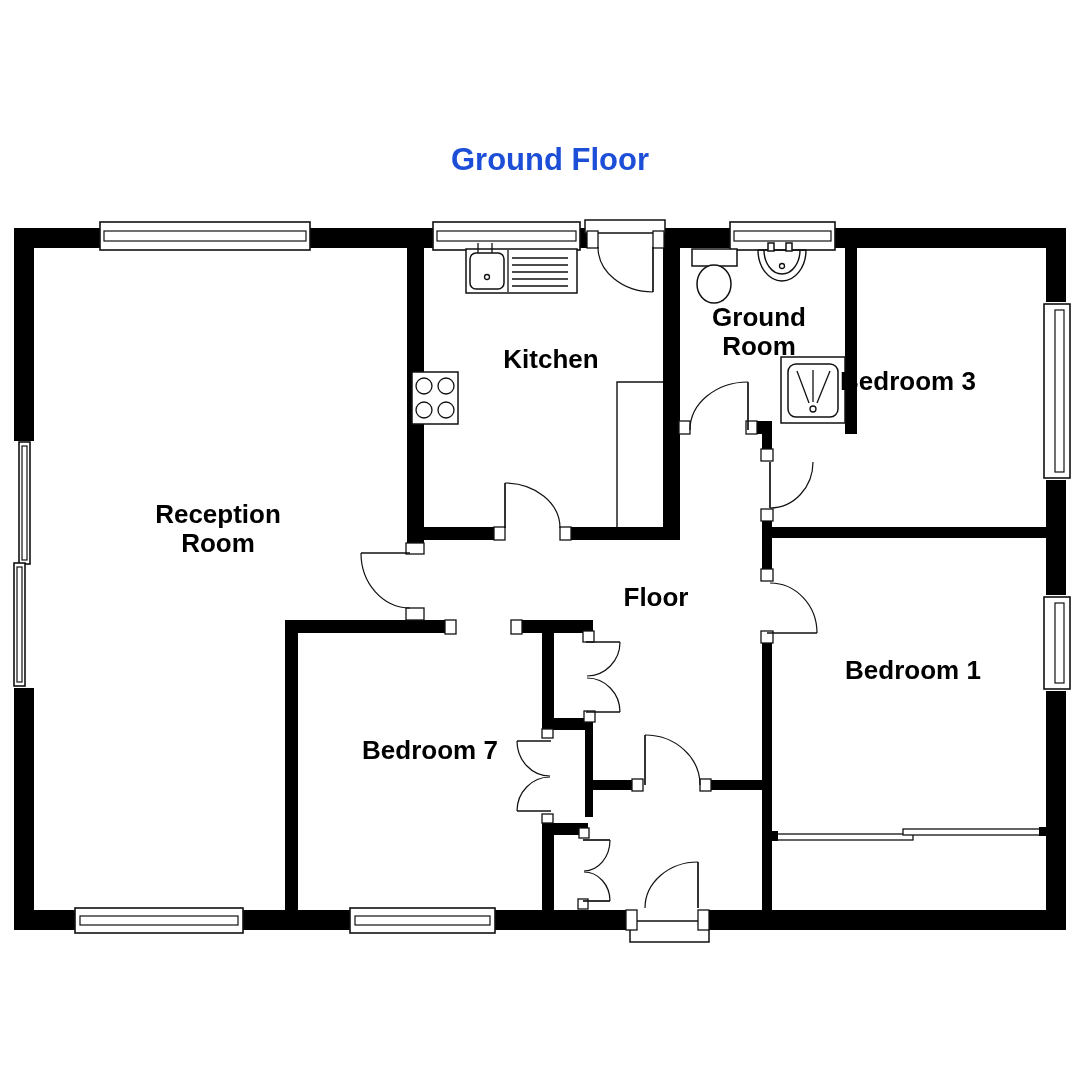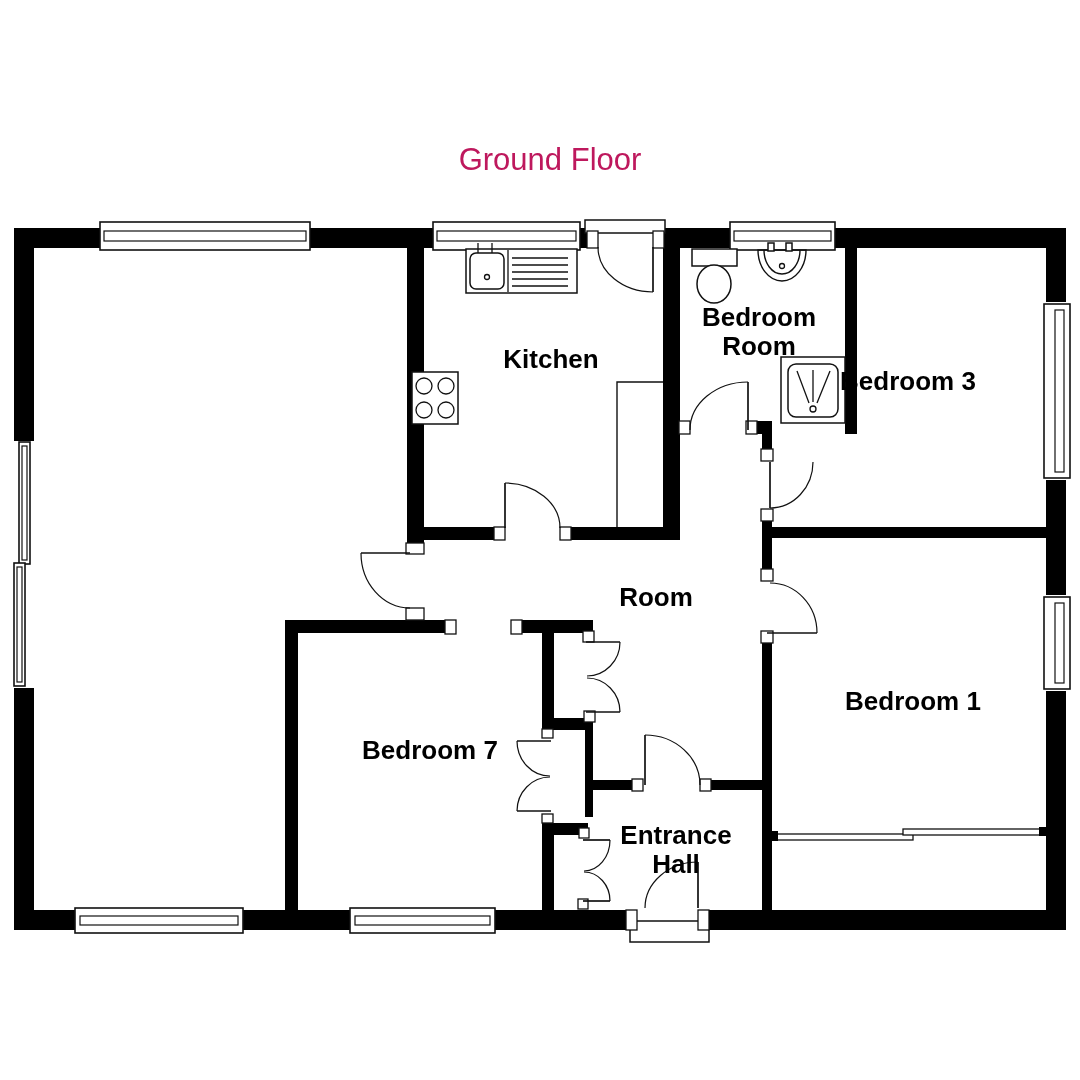--- a/index.html
+++ b/index.html
@@ -3,22 +3,22 @@
 <meta charset="utf-8">
 <style>
   html,body{margin:0;padding:0;background:#fff;}
   #stage{position:relative;width:1080px;height:1080px;background:#fff;overflow:hidden;
          font-family:"Liberation Sans", sans-serif;}
   #plan-svg{position:absolute;left:0;top:0;}
   .room-label{position:absolute;transform:translate(-50%,-50%);font-weight:bold;
               font-size:26px;line-height:1.12;color:#000;text-align:center;
               white-space:nowrap;}
   .room-label.wrap{white-space:normal;}
-  .plan-title{position:absolute;transform:translate(-50%,-50%);font-weight:normal;
-              font-size:31px;color:#be185d;white-space:nowrap;}
+  .plan-title{position:absolute;transform:translate(-50%,-50%);font-weight:bold;
+              font-size:31px;color:#1d4ed8;white-space:nowrap;}
 </style>
 </head>
 <body>
 
 <div id="stage">
   <svg id="plan-svg" width="1080" height="1080" viewBox="0 0 1080 1080">
       <rect x="14" y="228" width="1052" height="20" fill="#000000"></rect>
       <rect x="14" y="910" width="1052" height="20" fill="#000000"></rect>
       <rect x="14" y="228" width="20" height="702" fill="#000000"></rect>
       <rect x="1046" y="228" width="20" height="702" fill="#000000"></rect>
@@ -152,20 +152,20 @@
       <line x1="830" y1="371" x2="817" y2="403" stroke="#111111" stroke-width="1.3"></line>
       <circle cx="813" cy="409" r="3" fill="none" stroke="#111111" stroke-width="1.3"></circle>
       <rect x="772" y="834" width="141" height="6" fill="#ffffff" stroke="#111111" stroke-width="1.3"></rect>
       <rect x="903" y="829" width="142" height="6" fill="#ffffff" stroke="#111111" stroke-width="1.3"></rect>
       <rect x="771" y="831" width="7" height="10" fill="#000000"></rect>
       <rect x="1039" y="827" width="7" height="9" fill="#000000"></rect>
     </svg>
 
   <div class="plan-title" style="left:550px;top:160px">Ground Floor</div>
 
+  <div class="room-label wrap" style="left:218px;top:529px;width:180px">Reception Room</div>
   <div class="room-label" style="left:551px;top:360px">Kitchen</div>
-  <div class="room-label wrap" style="left:759px;top:332px;width:130px">Bedroom Room</div>
+  <div class="room-label wrap" style="left:759px;top:332px;width:130px">Ground Room</div>
   <div class="room-label" style="left:908px;top:382px">Bedroom 3</div>
-  <div class="room-label" style="left:656px;top:598px">Room</div>
-  <div class="room-label" style="left:913px;top:702px">Bedroom 1</div>
+  <div class="room-label" style="left:656px;top:598px">Floor</div>
+  <div class="room-label" style="left:913px;top:671px">Bedroom 1</div>
   <div class="room-label" style="left:430px;top:751px">Bedroom 7</div>
-  <div class="room-label wrap" style="left:676px;top:850px;width:140px">Entrance Hall</div>
 </div>
 
 </body></html>

